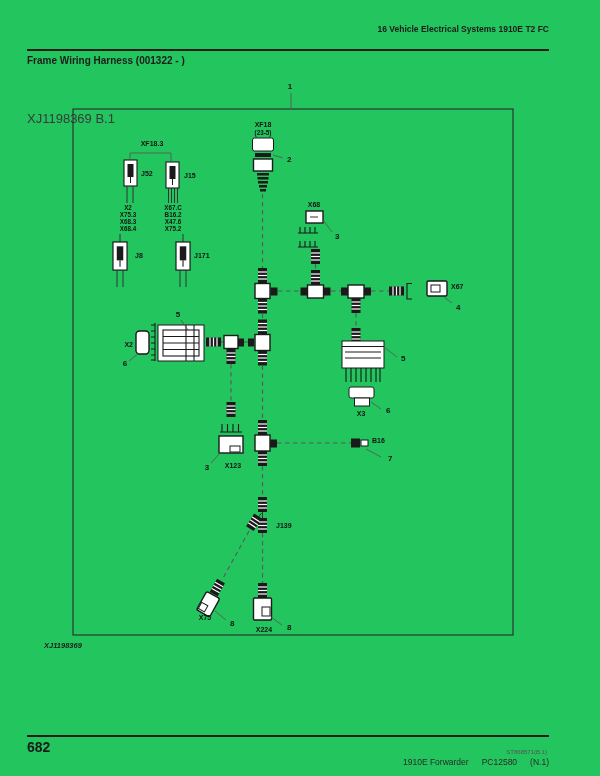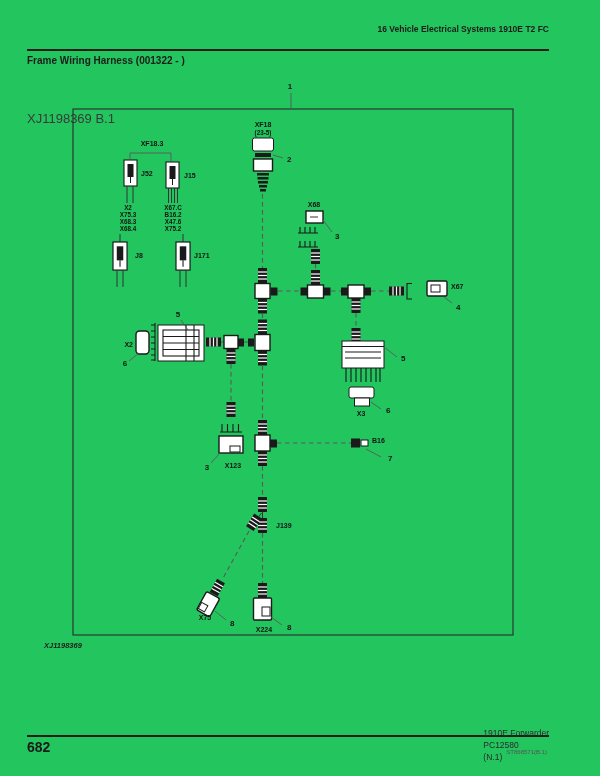--- a/index.html
+++ b/index.html
@@ -10,21 +10,21 @@
   .hdr {
     position:absolute; top:24px; right:51px; text-align:right;
     font-weight:bold; font-size:8.5px; line-height:11px; color:#1c1c1c;
   }
   .hdr-rule { position:absolute; top:49px; left:27px; width:522px; height:2px; background:#1c1c1c; }
   .doc-title { position:absolute; top:55px; left:27px; font-weight:bold; font-size:10px; color:#1c1c1c; }
   .doc-ref { position:absolute; top:71px; left:27px; font-size:13px; color:#3a3a3a;margin-top:40px; }
   .fig-caption { position:absolute; top:641px; left:44px; font-weight:bold; font-size:7.5px; color:#1c1c1c;font-style:italic; }
   .ftr-rule { position:absolute; top:735px; left:27px; width:522px; height:2px; background:#1c1c1c; }
   .page-num { position:absolute; top:739px; left:27px; font-weight:bold; font-size:14px; }
-  .ftr-right { position:absolute; top:728px; right:51px; display:flex; gap:2px; font-size:8.5px; color:#2a2a2a;flex-direction:column; }
+  .ftr-right { position:absolute; top:757px; right:51px; display:flex; gap:13px; font-size:8.5px; color:#2a2a2a; }
   .ftr-sub { position:absolute; top:749px; right:53px; font-size:6px; color:#555; }
   svg.diagram { position:absolute; top:0; left:0; }
   svg text { fill:#141414; }
   .lbl { font:bold 7px "Liberation Sans", sans-serif; }
   .lbl-sm { font:bold 6.3px "Liberation Sans", sans-serif; }
   .co { font:bold 8px "Liberation Sans", sans-serif; }
   .frame { fill:none; stroke:#2a2a2a; stroke-width:1.1; }
   .dash { fill:none; stroke:#5a5a5a; stroke-width:1.1; stroke-dasharray:4.5 3.5; }
   .ln { fill:none; stroke:#5a5a5a; stroke-width:0.9; }
   .box { fill:#ffffff; stroke:#1a1a1a; stroke-width:1.4; }

